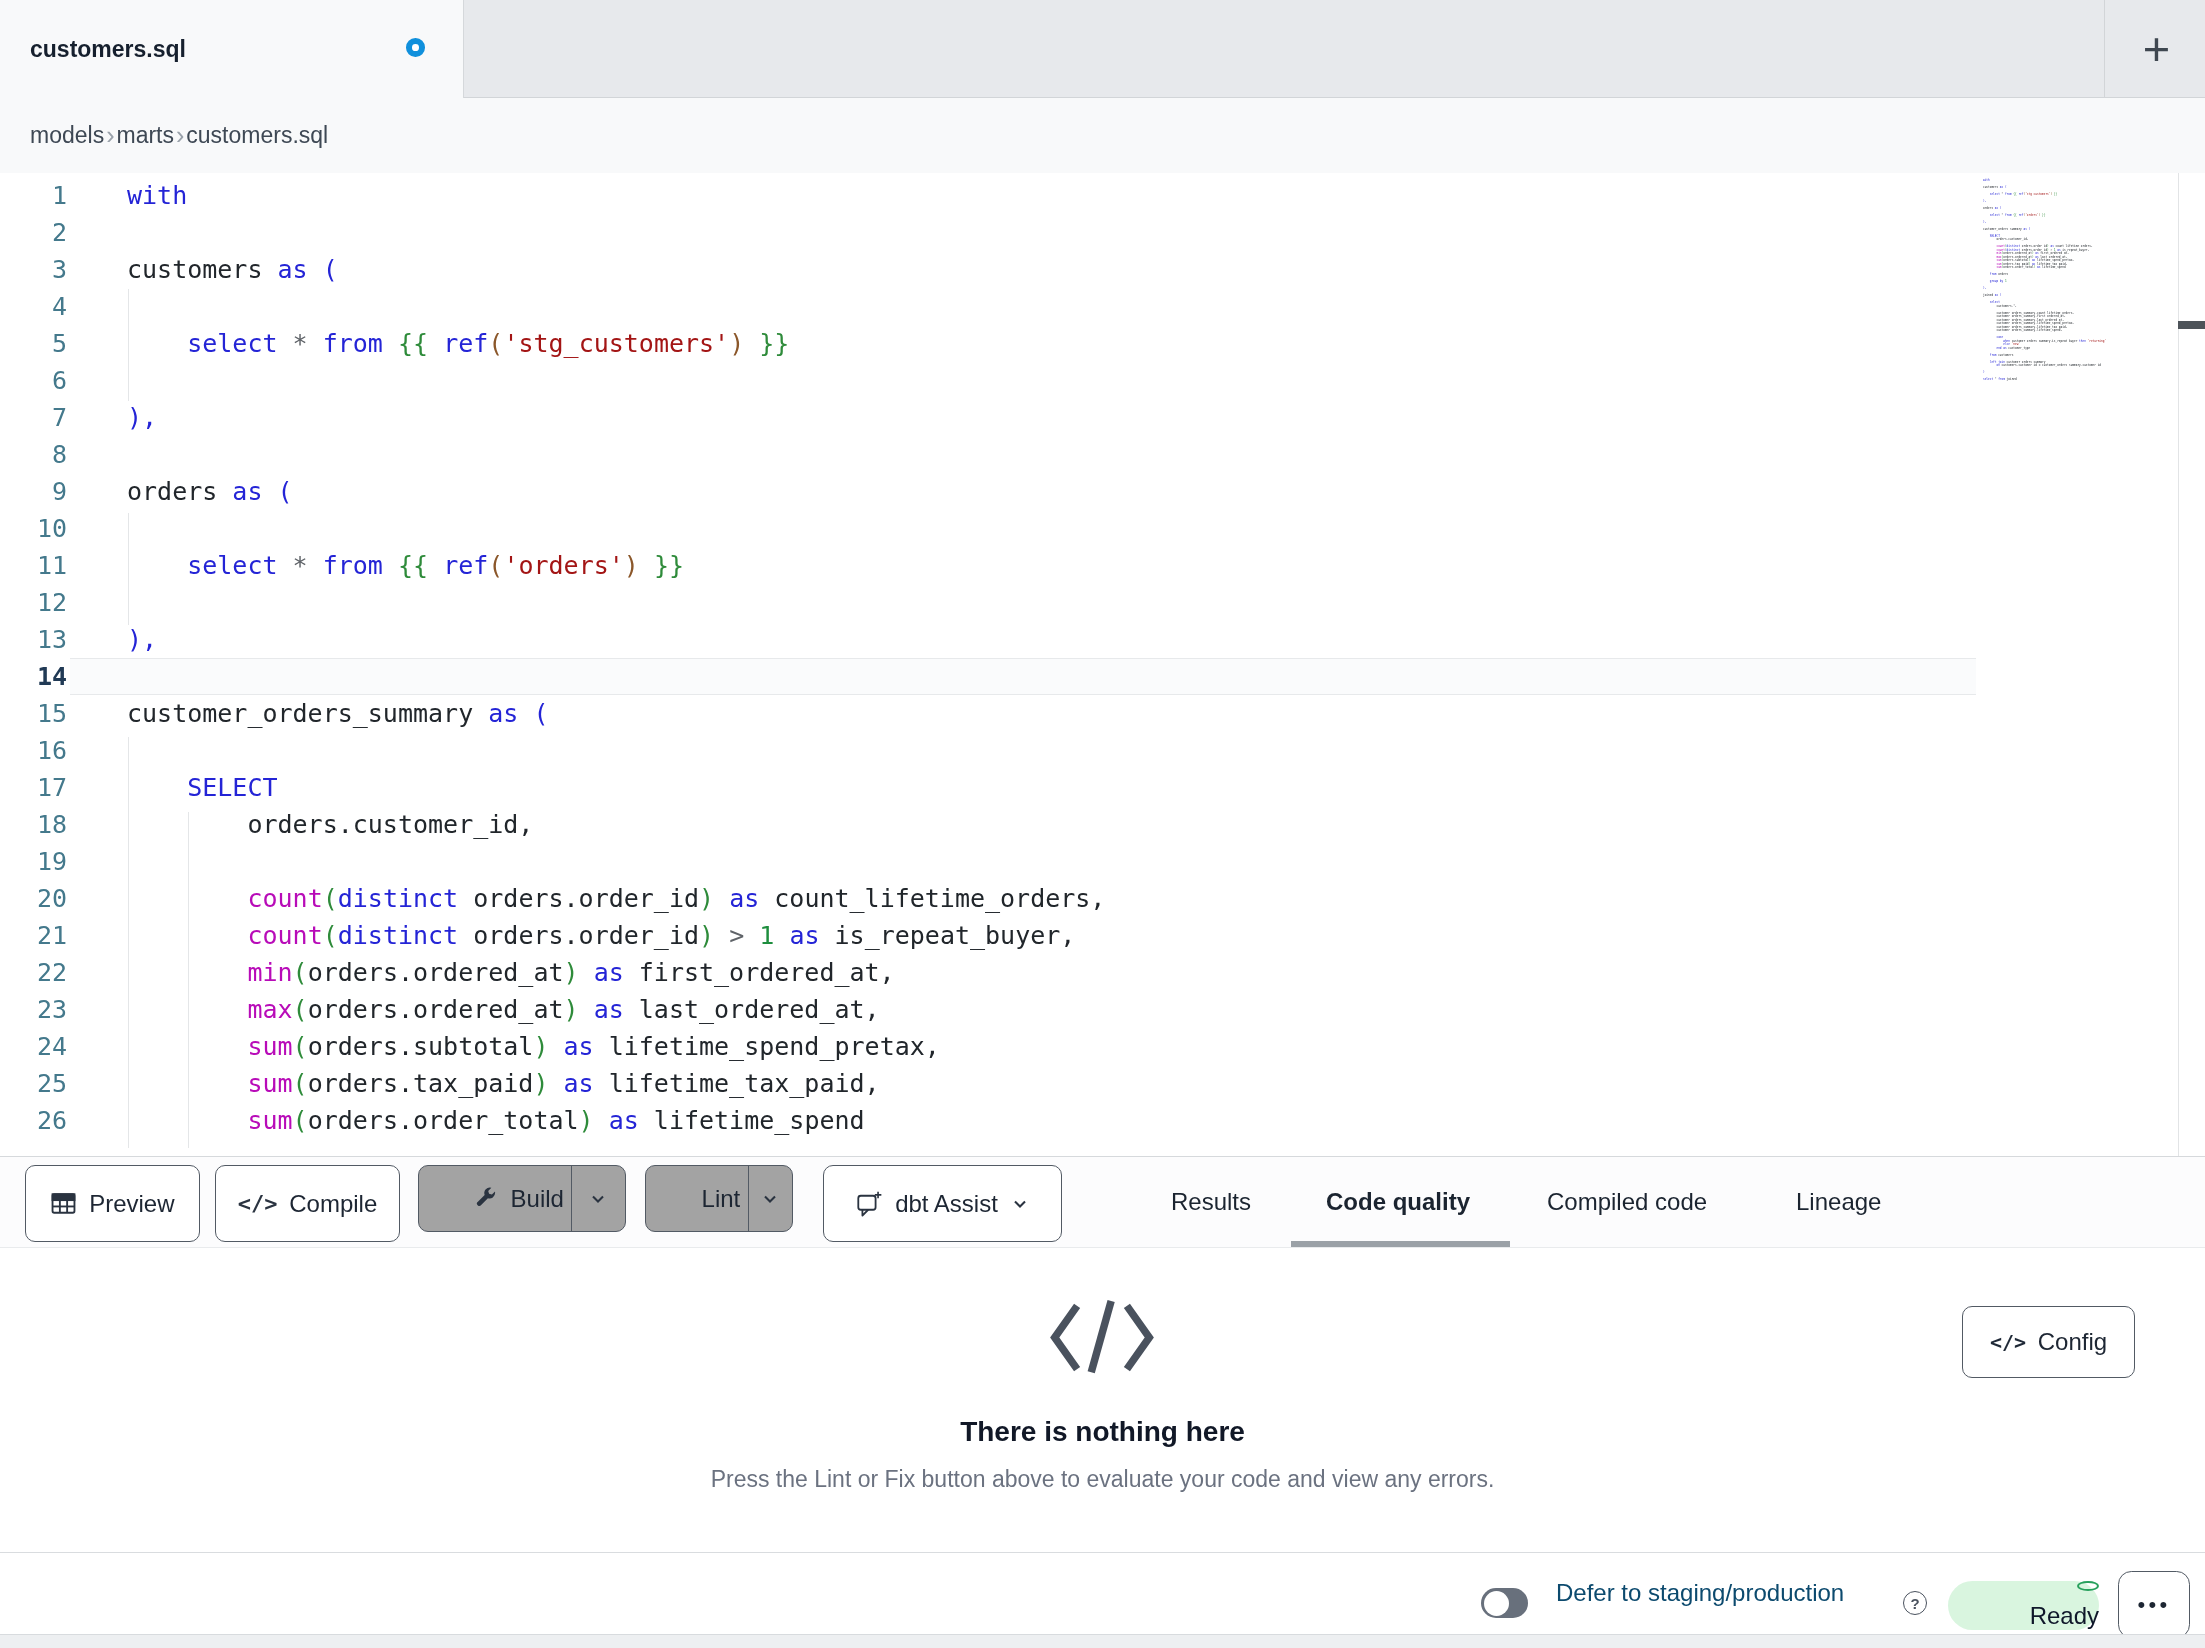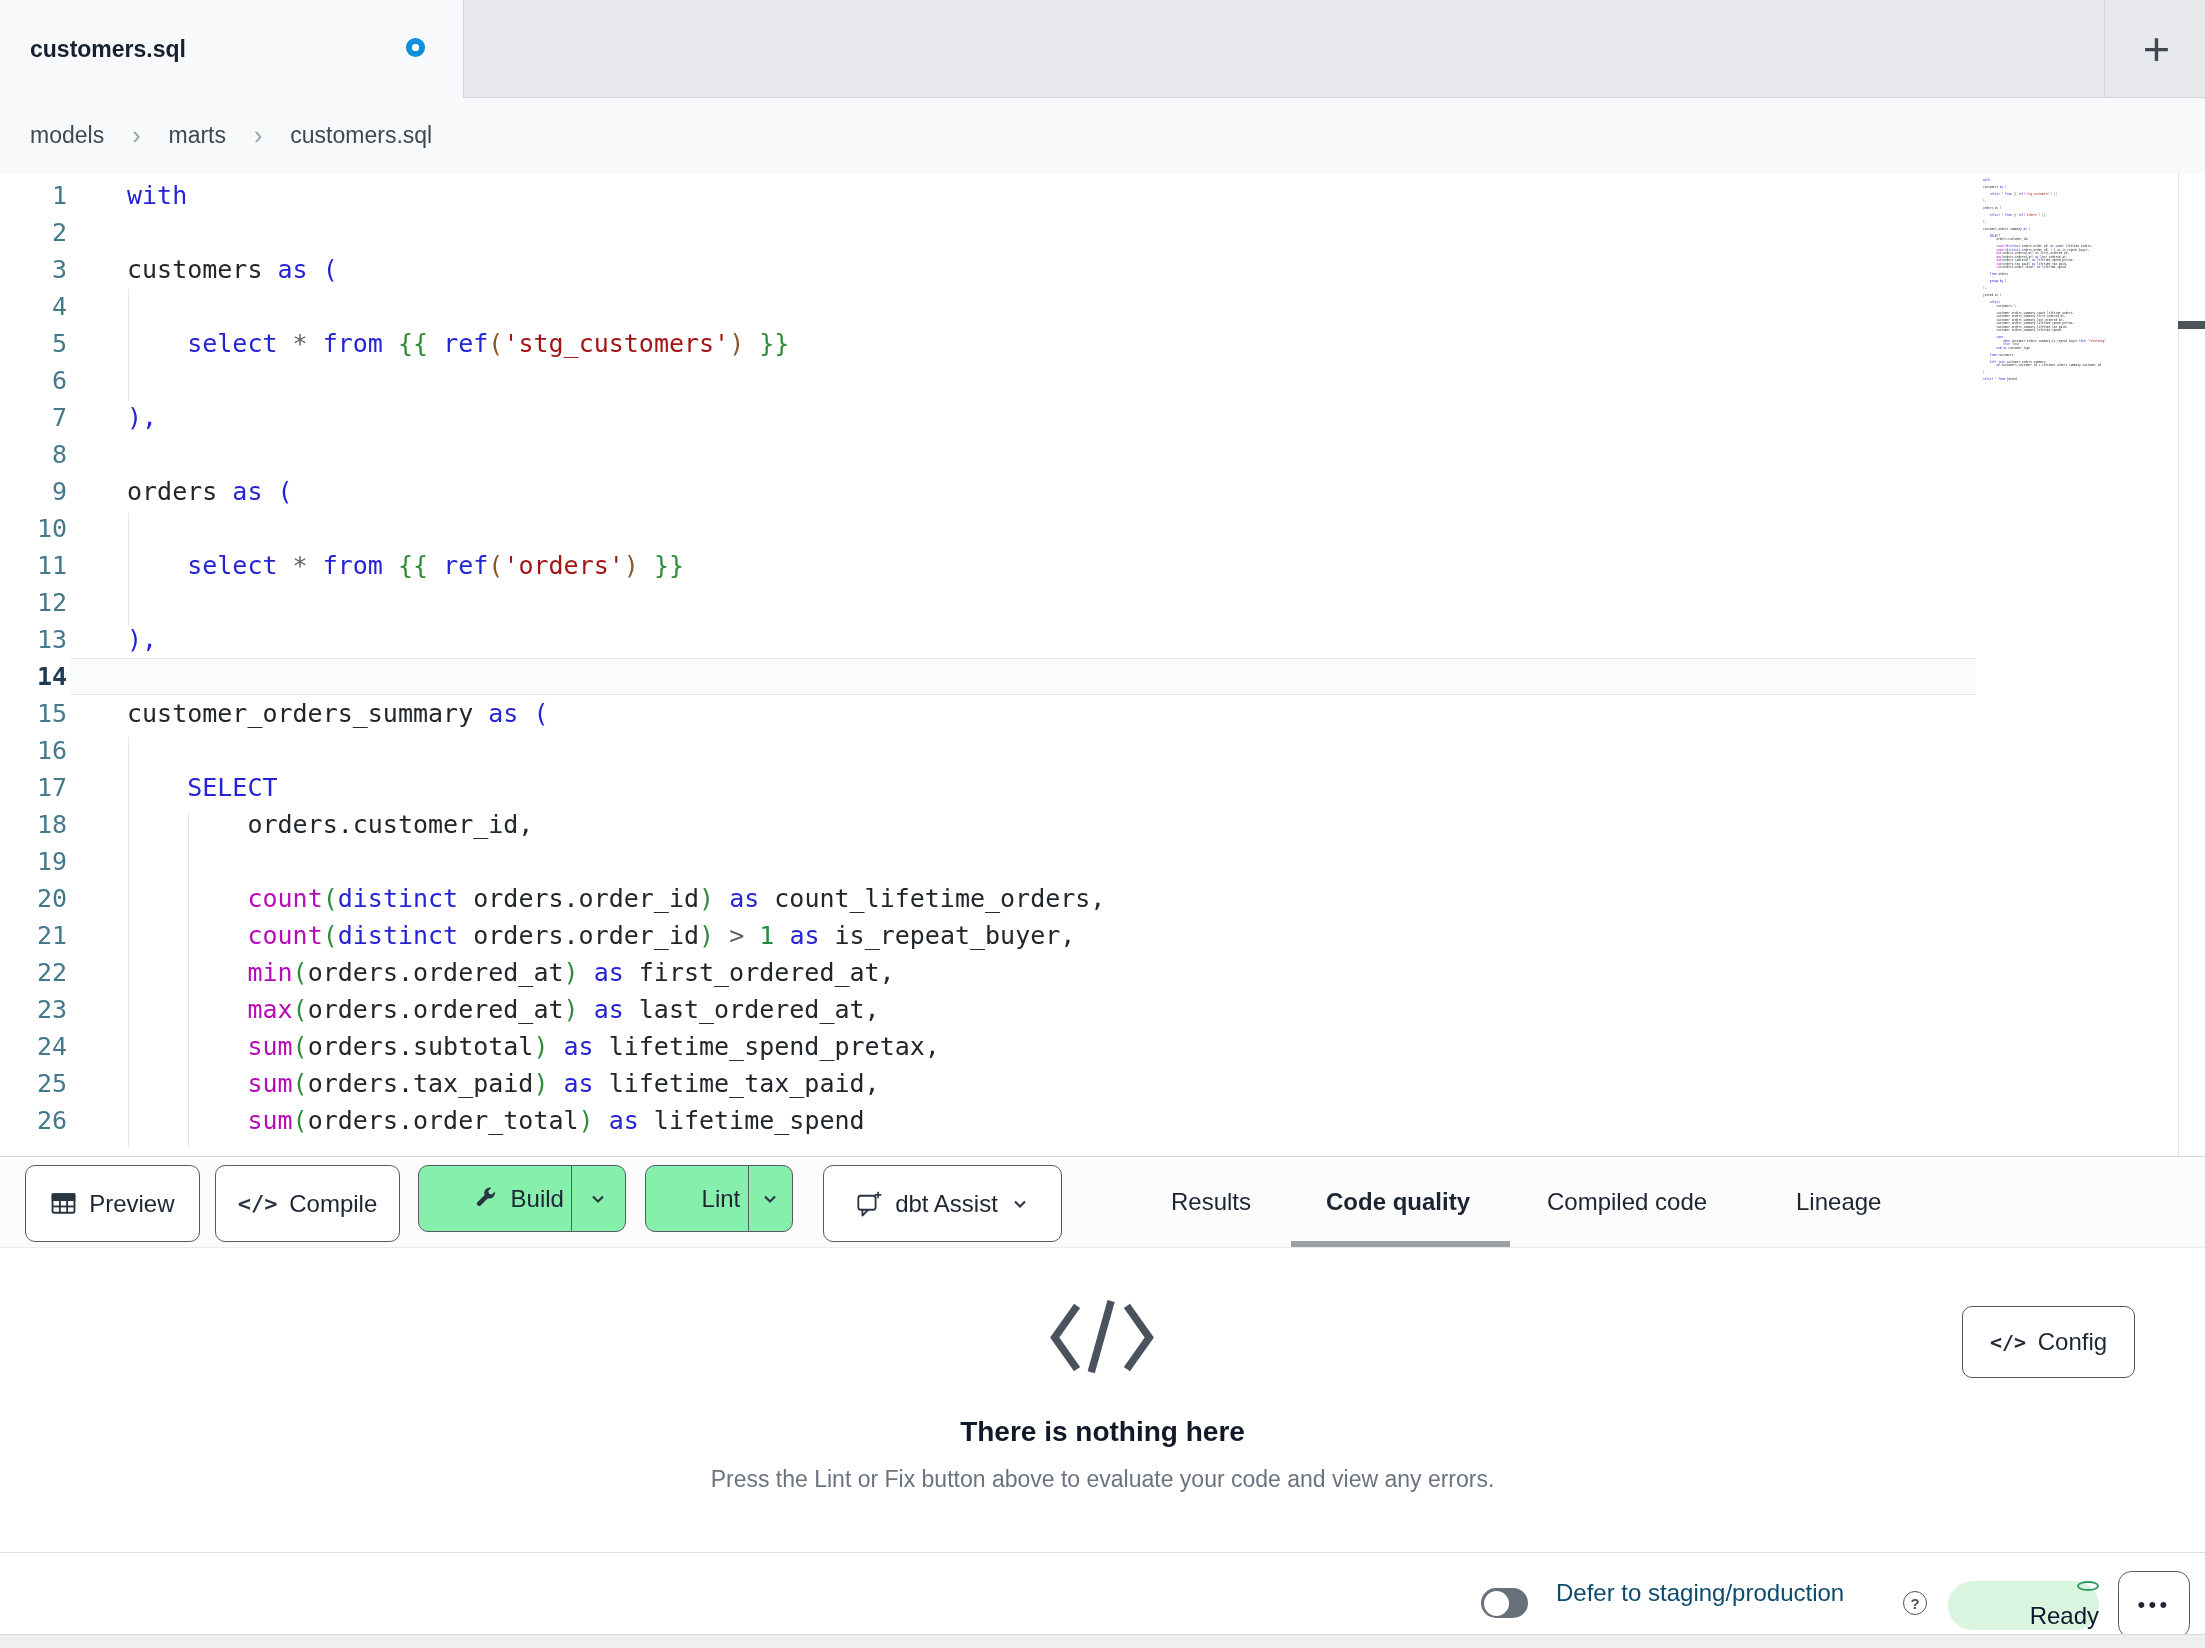--- a/index.html
+++ b/index.html
@@ -12,21 +12,21 @@
        border-right:0.8px solid #d5d8db;box-sizing:border-box;display:flex;align-items:center;}
   .tab-label{margin-left:30px;font-size:23px;font-weight:bold;color:#16202e;}
   .dot{position:absolute;left:406px;top:38px;width:6.7px;height:6.7px;border:6.7px solid #1090dc;
        border-radius:50%;background:#fff;}
   .tabbar-divider{position:absolute;left:2104px;top:0;width:0.8px;height:97px;background:#d2d5d8;}
   .newtab{position:absolute;left:2133px;top:22px;width:47px;height:53px;background:none;border:none;
           font-size:47px;font-weight:200;color:#3f4750;line-height:50px;text-align:center;cursor:pointer;}
   
   .crumbbar{position:absolute;left:0;top:98px;width:2205px;height:76px;background:#f8f9fa;
             border-bottom:0.8px solid #dfe2e5;box-sizing:border-box;}
-  .crumbs{position:absolute;left:30px;top:0;height:75px;display:flex;align-items:center;gap:28px;
+  .crumbs{position:absolute;left:30px;top:0;height:75px;display:flex;align-items:center;gap:2px;
           font-size:23px;color:#3e4854;}
   .crumb-sep{color:#9aa2ab;font-size:25px;}
   .compass-btn{position:absolute;left:400px;top:112px;width:60px;height:48px;border-radius:13.3px;
                border:0.8px solid #e2e5e8;background:#fcfdfe;display:flex;align-items:center;justify-content:center;cursor:pointer;}
   .save-btn{position:absolute;left:2015px;top:105px;width:158px;height:65px;border-radius:8.3px;border:none;
             background:#166a6b;color:#fff;display:flex;align-items:center;justify-content:center;gap:11.7px;
             font-size:25px;font-weight:600;cursor:pointer;}
   
   .editor{position:absolute;left:0;top:173px;width:2205px;height:983px;background:#fff;overflow:hidden;}
   .ed-lines{position:absolute;left:0;top:4.2px;right:0;}
@@ -46,21 +46,21 @@
             font:10px/12.5px "DejaVu Sans Mono",monospace;white-space:pre;}
   .scroll-divider{position:absolute;left:2178px;top:0;width:0.8px;height:983px;background:#e2e4e6;}
   .scroll-thumb{position:absolute;left:2178px;top:148px;width:27.5px;height:8.3px;background:#4d5359;cursor:pointer;}
   
   .toolstrip{position:absolute;left:0;top:1156px;width:2205px;height:92px;background:#fcfcfd;
              border-top:0.8px solid #d6d9dc;border-bottom:0.8px solid #e9ebed;box-sizing:border-box;}
   .tbtn{position:absolute;top:8.3px;height:77px;background:#fff;border:1.7px solid #525a64;border-radius:10px;
         display:flex;align-items:center;justify-content:center;gap:11.7px;font-size:24px;color:#1d2633;
         box-sizing:border-box;cursor:pointer;}
   .tbtn .mono-ic{font:bold 22px "DejaVu Sans Mono",monospace;color:#2a3340;}
-  .split{position:absolute;top:8.3px;height:67px;border:1.7px solid #525a64;border-radius:10px;background:#86efac;
+  .split{position:absolute;top:8.3px;height:67px;border:1.7px solid #525a64;border-radius:10px;background:#a3a3a3;
          display:flex;box-sizing:border-box;overflow:hidden;padding-left:48px;}
   .split .main{display:flex;align-items:center;justify-content:center;gap:11.7px;font-size:24px;
                color:#1d2633;height:100%;cursor:pointer;}
   .split .chev{display:flex;align-items:center;justify-content:center;height:100%;
                border-left:1.7px solid #525a64;cursor:pointer;box-sizing:border-box;}
   .ptab{position:absolute;top:0;height:90px;display:flex;align-items:center;font-size:24px;
         color:#1b2430;cursor:pointer;}
   .ptab.active{font-weight:bold;}
   .ptab-underline{position:absolute;left:1291px;top:1241px;width:219px;height:5.8px;background:#9ba1a7;}
   

